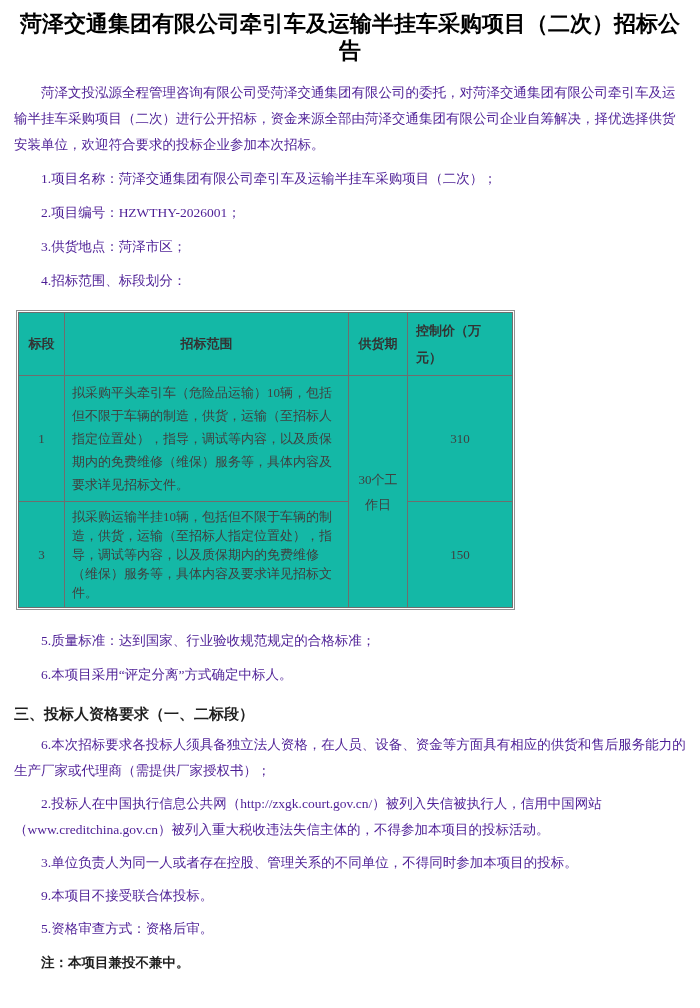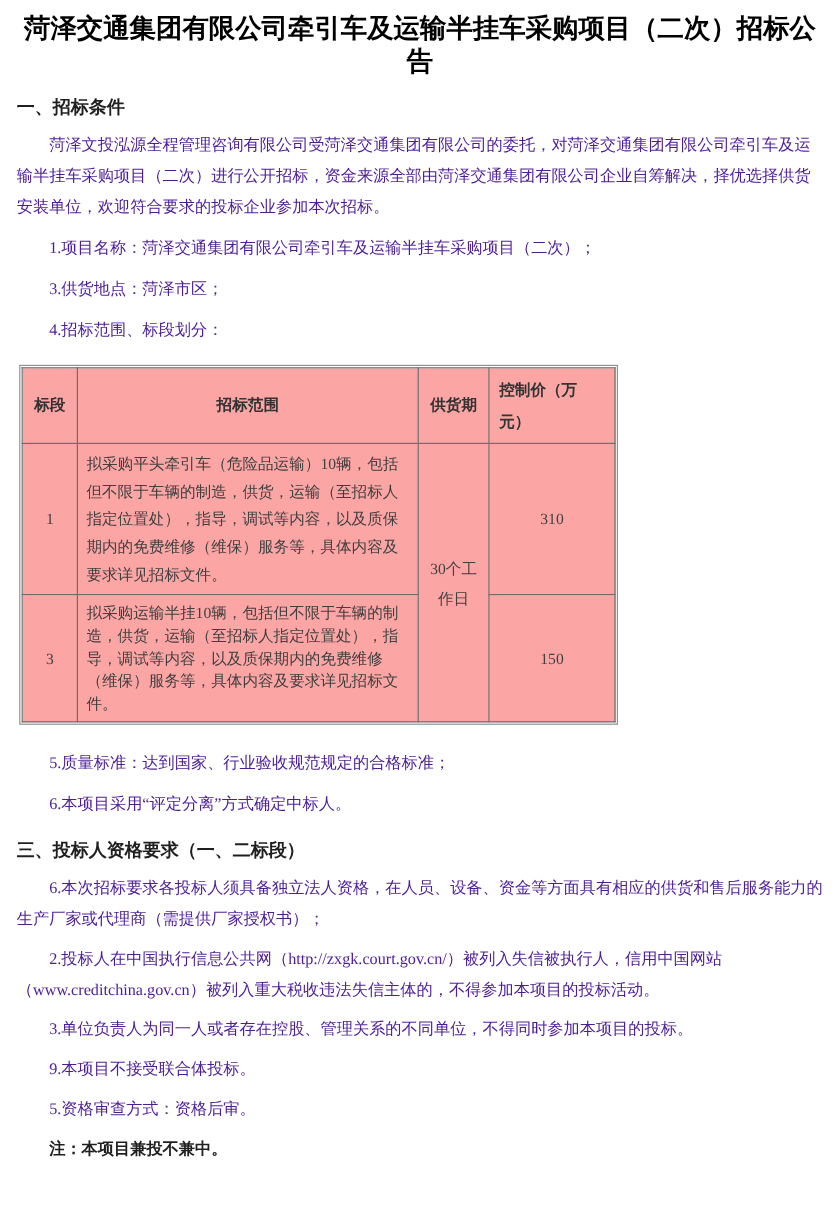--- a/index.html
+++ b/index.html
@@ -59,21 +59,21 @@
     background: #ffffff;
   }
   table.bid-table {
     border-collapse: collapse;
     table-layout: fixed;
     font-size: 13px;
     color: #404040;
   }
   table.bid-table td {
     border: 1px solid #6e6e6e;
-    background: #fca5a5;
+    background: #14b8a6;
     vertical-align: middle;
   }
   col.c-lot    { width: 46px; }
   col.c-scope  { width: 284px; }
   col.c-period { width: 59px; }
   col.c-price  { width: 105px; }
   tr.hdr-row   { height: 62px; }
   tr.body-row-1 { height: 125px; }
   tr.body-row-2 { height: 84px; }
   td.hdr {
@@ -111,24 +111,24 @@
     text-align: center;
   }
 </style>
 </head>
 <body>
 
 <div class="page">
 
   <h1 class="doc-title">菏泽交通集团有限公司牵引车及运输半挂车采购项目（二次）招标公告</h1>
 
-  <h2 class="sec-heading">一、招标条件</h2>
   <p class="para">菏泽文投泓源全程管理咨询有限公司受菏泽交通集团有限公司的委托，对菏泽交通集团有限公司牵引车及运输半挂车采购项目（二次）进行公开招标，资金来源全部由菏泽交通集团有限公司企业自筹解决，择优选择供货安装单位，欢迎符合要求的投标企业参加本次招标。</p>
 
   <p class="para">1.项目名称：菏泽交通集团有限公司牵引车及运输半挂车采购项目（二次）；</p>
+  <p class="para">2.项目编号：HZWTHY-2026001；</p>
   <p class="para">3.供货地点：菏泽市区；</p>
   <p class="para">4.招标范围、标段划分：</p>
 
   <div class="tbl-wrap">
     <table class="bid-table">
       <colgroup>
         <col class="c-lot">
           <col class="c-scope">
           <col class="c-period">
           <col class="c-price">

